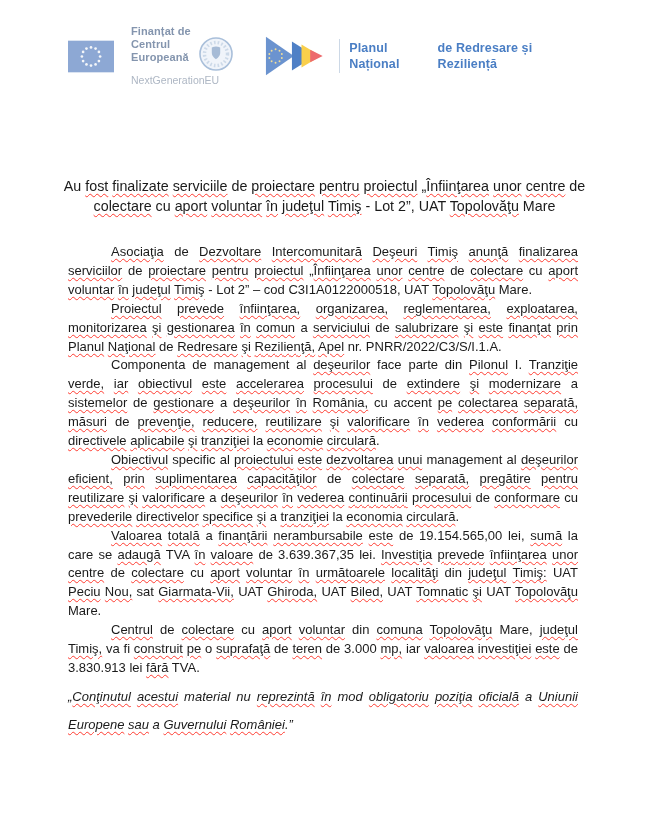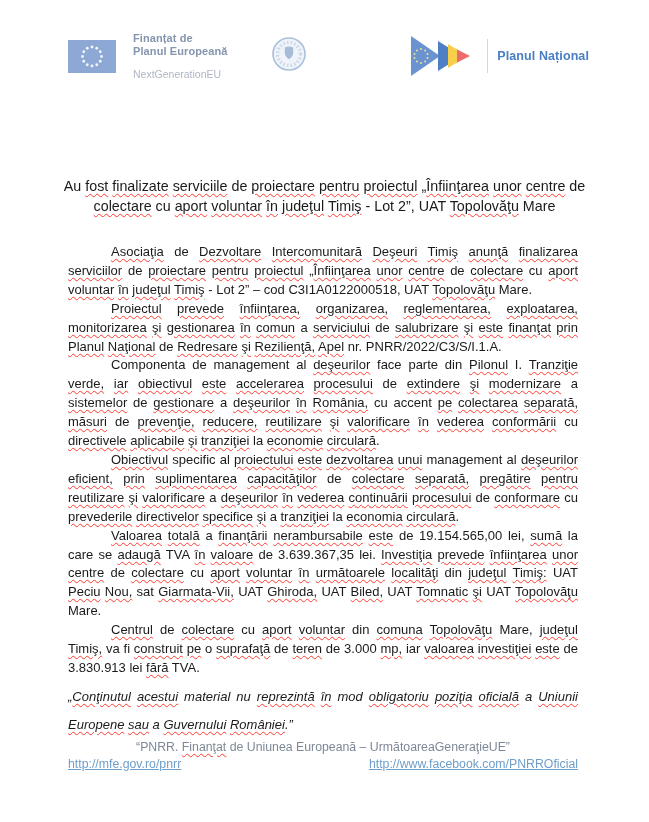--- a/index.html
+++ b/index.html
@@ -82,21 +82,21 @@
           <circle cx="24" cy="26" r="1.4"></circle>
             <circle cx="19.25" cy="24.73" r="1.4"></circle>
           <circle cx="15.77" cy="21.25" r="1.4"></circle>
             <circle cx="14.5" cy="16.5" r="1.4"></circle>
           <circle cx="15.77" cy="11.75" r="1.4"></circle>
             <circle cx="19.25" cy="8.27" r="1.4"></circle>
         </g>
       </svg>
       <div class="eu-logo-text">
         <span class="eu-line">Finanțat de</span>
-        <span class="eu-line">Planul Europeană</span>
+        <span class="eu-line">Centrul Europeană</span>
         <span class="eu-sub">NextGenerationEU</span>
       </div>
     </div>
 
     <div class="gov-emblem">
       <svg width="38" height="38" viewBox="0 0 38 38">
         <circle cx="19" cy="19" r="16" fill="#f0f4fa" stroke="var(--emblem-blue)" stroke-width="1.6"></circle>
         <circle cx="19" cy="19" r="11.5" fill="none" stroke="#c3d2e4" stroke-width="3.4" stroke-dasharray="1.6 2.1" opacity="0.8"></circle>
         <path d="M19 11.5 c2.6 0 4.2 1.1 4.2 1.1 v5.2 c0 4.2-4.2 6.4-4.2 6.4 s-4.2-2.2-4.2-6.4 v-5.2 c0 0 1.6-1.1 4.2-1.1 z" fill="#9db5d2" opacity="0.9"></path>
       </svg>
@@ -117,37 +117,31 @@
           <circle cx="4.5" cy="20" r="1"></circle>
             <circle cx="6.9" cy="16.5" r="1"></circle>
         </g>
         <polygon points="28,7 28,37 52,22" fill="var(--pnrr-blue2)"></polygon>
         <polygon points="38,10 38,34 58,22" fill="var(--pnrr-yellow)"></polygon>
         <polygon points="47,15.5 47,28.5 60,22" fill="var(--pnrr-red)"></polygon>
       </svg>
       <div class="pnrr-sep"></div>
       <div class="pnrr-text">
         <span class="pnrr-line">Planul Național</span>
+        <span class="pnrr-line">de Redresare și Reziliență</span>
       </div>
     </div>
   </div>
 
   <div class="headline">Au <span class="misspell">fost</span> <span class="misspell">finalizate</span> <span class="misspell">serviciile</span> de <span class="misspell">proiectare</span> <span class="misspell">pentru</span> <span class="misspell">proiectul</span> „<span class="misspell">Înfiinţarea</span> <span class="misspell">unor</span> <span class="misspell">centre</span> de <span class="misspell">colectare</span> cu <span class="misspell">aport</span> <span class="misspell">voluntar</span> <span class="misspell">în</span> <span class="misspell">judeţul</span> <span class="misspell">Timiş</span> - Lot 2”, UAT <span class="misspell">Topolovăţu</span> Mare</div>
 
   <div class="body-text">
     <p><span class="misspell">Asociaţia</span> de <span class="misspell">Dezvoltare</span> <span class="misspell">Intercomunitară</span> <span class="misspell">Deşeuri</span> <span class="misspell">Timiş</span> <span class="misspell">anunţă</span> <span class="misspell">finalizarea</span> <span class="misspell">serviciilor</span> de <span class="misspell">proiectare</span> <span class="misspell">pentru</span> <span class="misspell">proiectul</span> „<span class="misspell">Înfiinţarea</span> <span class="misspell">unor</span> <span class="misspell">centre</span> de <span class="misspell">colectare</span> cu <span class="misspell">aport</span> <span class="misspell">voluntar</span> <span class="misspell">în</span> <span class="misspell">judeţul</span> <span class="misspell">Timiş</span> - Lot 2” – cod C3I1A0122000518, UAT <span class="misspell">Topolovăţu</span> Mare.</p>
     <p><span class="misspell">Proiectul</span> <span class="misspell">prevede</span> <span class="misspell">înfiinţarea,</span> <span class="misspell">organizarea,</span> <span class="misspell">reglementarea,</span> <span class="misspell">exploatarea,</span> <span class="misspell">monitorizarea</span> <span class="misspell">şi</span> <span class="misspell">gestionarea</span> <span class="misspell">în</span> <span class="misspell">comun</span> a <span class="misspell">serviciului</span> de <span class="misspell">salubrizare</span> <span class="misspell">şi</span> <span class="misspell">este</span> <span class="misspell">finanţat</span> <span class="misspell">prin</span> <span class="misspell">Planul</span> <span class="misspell">Naţional</span> de <span class="misspell">Redresare</span> <span class="misspell">şi</span> <span class="misspell">Rezilienţă,</span> <span class="misspell">Apel</span> nr. PNRR/2022/C3/S/I.1.A.</p>
     <p>Componenta de management al <span class="misspell">deşeurilor</span> face parte din <span class="misspell">Pilonul</span> I. <span class="misspell">Tranziţie</span> <span class="misspell">verde,</span> <span class="misspell">iar</span> <span class="misspell">obiectivul</span> <span class="misspell">este</span> <span class="misspell">accelerarea</span> <span class="misspell">procesului</span> de <span class="misspell">extindere</span> <span class="misspell">şi</span> <span class="misspell">modernizare</span> a <span class="misspell">sistemelor</span> de <span class="misspell">gestionare</span> a <span class="misspell">deşeurilor</span> <span class="misspell">în</span> <span class="misspell">România,</span> cu accent <span class="misspell">pe</span> <span class="misspell">colectarea</span> <span class="misspell">separată,</span> <span class="misspell">măsuri</span> de <span class="misspell">prevenţie,</span> <span class="misspell">reducere,</span> <span class="misspell">reutilizare</span> <span class="misspell">şi</span> <span class="misspell">valorificare</span> <span class="misspell">în</span> <span class="misspell">vederea</span> <span class="misspell">conformării</span> cu <span class="misspell">directivele</span> <span class="misspell">aplicabile</span> <span class="misspell">şi</span> <span class="misspell">tranziţiei</span> la <span class="misspell">economie</span> <span class="misspell">circulară</span>.</p>
     <p><span class="misspell">Obiectivul</span> specific al <span class="misspell">proiectului</span> <span class="misspell">este</span> <span class="misspell">dezvoltarea</span> <span class="misspell">unui</span> management al <span class="misspell">deşeurilor</span> <span class="misspell">eficient,</span> <span class="misspell">prin</span> <span class="misspell">suplimentarea</span> <span class="misspell">capacităţilor</span> de <span class="misspell">colectare</span> <span class="misspell">separată,</span> <span class="misspell">pregătire</span> <span class="misspell">pentru</span> <span class="misspell">reutilizare</span> <span class="misspell">şi</span> <span class="misspell">valorificare</span> a <span class="misspell">deşeurilor</span> <span class="misspell">în</span> <span class="misspell">vederea</span> <span class="misspell">continuării</span> <span class="misspell">procesului</span> de <span class="misspell">conformare</span> cu <span class="misspell">prevederile</span> <span class="misspell">directivelor</span> <span class="misspell">specifice</span> <span class="misspell">şi</span> a <span class="misspell">tranziţiei</span> la <span class="misspell">economia</span> <span class="misspell">circulară</span>.</p>
     <p><span class="misspell">Valoarea</span> <span class="misspell">totală</span> a <span class="misspell">finanţării</span> <span class="misspell">nerambursabile</span> <span class="misspell">este</span> de 19.154.565,00 lei, <span class="misspell">sumă</span> la care se <span class="misspell">adaugă</span> TVA <span class="misspell">în</span> <span class="misspell">valoare</span> de 3.639.367,35 lei. <span class="misspell">Investiţia</span> <span class="misspell">prevede</span> <span class="misspell">înfiinţarea</span> <span class="misspell">unor</span> <span class="misspell">centre</span> de <span class="misspell">colectare</span> cu <span class="misspell">aport</span> <span class="misspell">voluntar</span> <span class="misspell">în</span> <span class="misspell">următoarele</span> <span class="misspell">localităţi</span> din <span class="misspell">judeţul</span> <span class="misspell">Timiş:</span> UAT <span class="misspell">Peciu</span> <span class="misspell">Nou,</span> sat <span class="misspell">Giarmata-Vii,</span> UAT <span class="misspell">Ghiroda,</span> UAT <span class="misspell">Biled,</span> UAT <span class="misspell">Tomnatic</span> <span class="misspell">şi</span> UAT <span class="misspell">Topolovăţu</span> Mare.</p>
     <p><span class="misspell">Centrul</span> de <span class="misspell">colectare</span> cu <span class="misspell">aport</span> <span class="misspell">voluntar</span> din <span class="misspell">comuna</span> <span class="misspell">Topolovăţu</span> Mare, <span class="misspell">judeţul</span> <span class="misspell">Timiş,</span> va fi <span class="misspell">construit</span> <span class="misspell">pe</span> o <span class="misspell">suprafaţă</span> de <span class="misspell">teren</span> de 3.000 <span class="misspell">mp,</span> iar <span class="misspell">valoarea</span> <span class="misspell">investiţiei</span> <span class="misspell">este</span> de 3.830.913 lei <span class="misspell">fără</span> TVA.</p>
     <p class="quote">„<span class="misspell">Conţinutul</span> <span class="misspell">acestui</span> material nu <span class="misspell">reprezintă</span> <span class="misspell">în</span> mod <span class="misspell">obligatoriu</span> <span class="misspell">poziţia</span> <span class="misspell">oficială</span> a <span class="misspell">Uniunii</span> <span class="misspell">Europene</span> <span class="misspell">sau</span> a <span class="misspell">Guvernului</span> <span class="misspell">României</span>.”</p>
   </div>
 
-  <div class="footer">
-    <div class="credit">“PNRR. <span class="misspell">Finanţat</span> de Uniunea Europeană – UrmătoareaGeneraţieUE”</div>
-    <div class="links">
-      <a>http://mfe.gov.ro/pnrr</a>
-      <a>http://www.facebook.com/PNRROficial</a>
-    </div>
-  </div>
 
 </div>
 
 </body></html>

